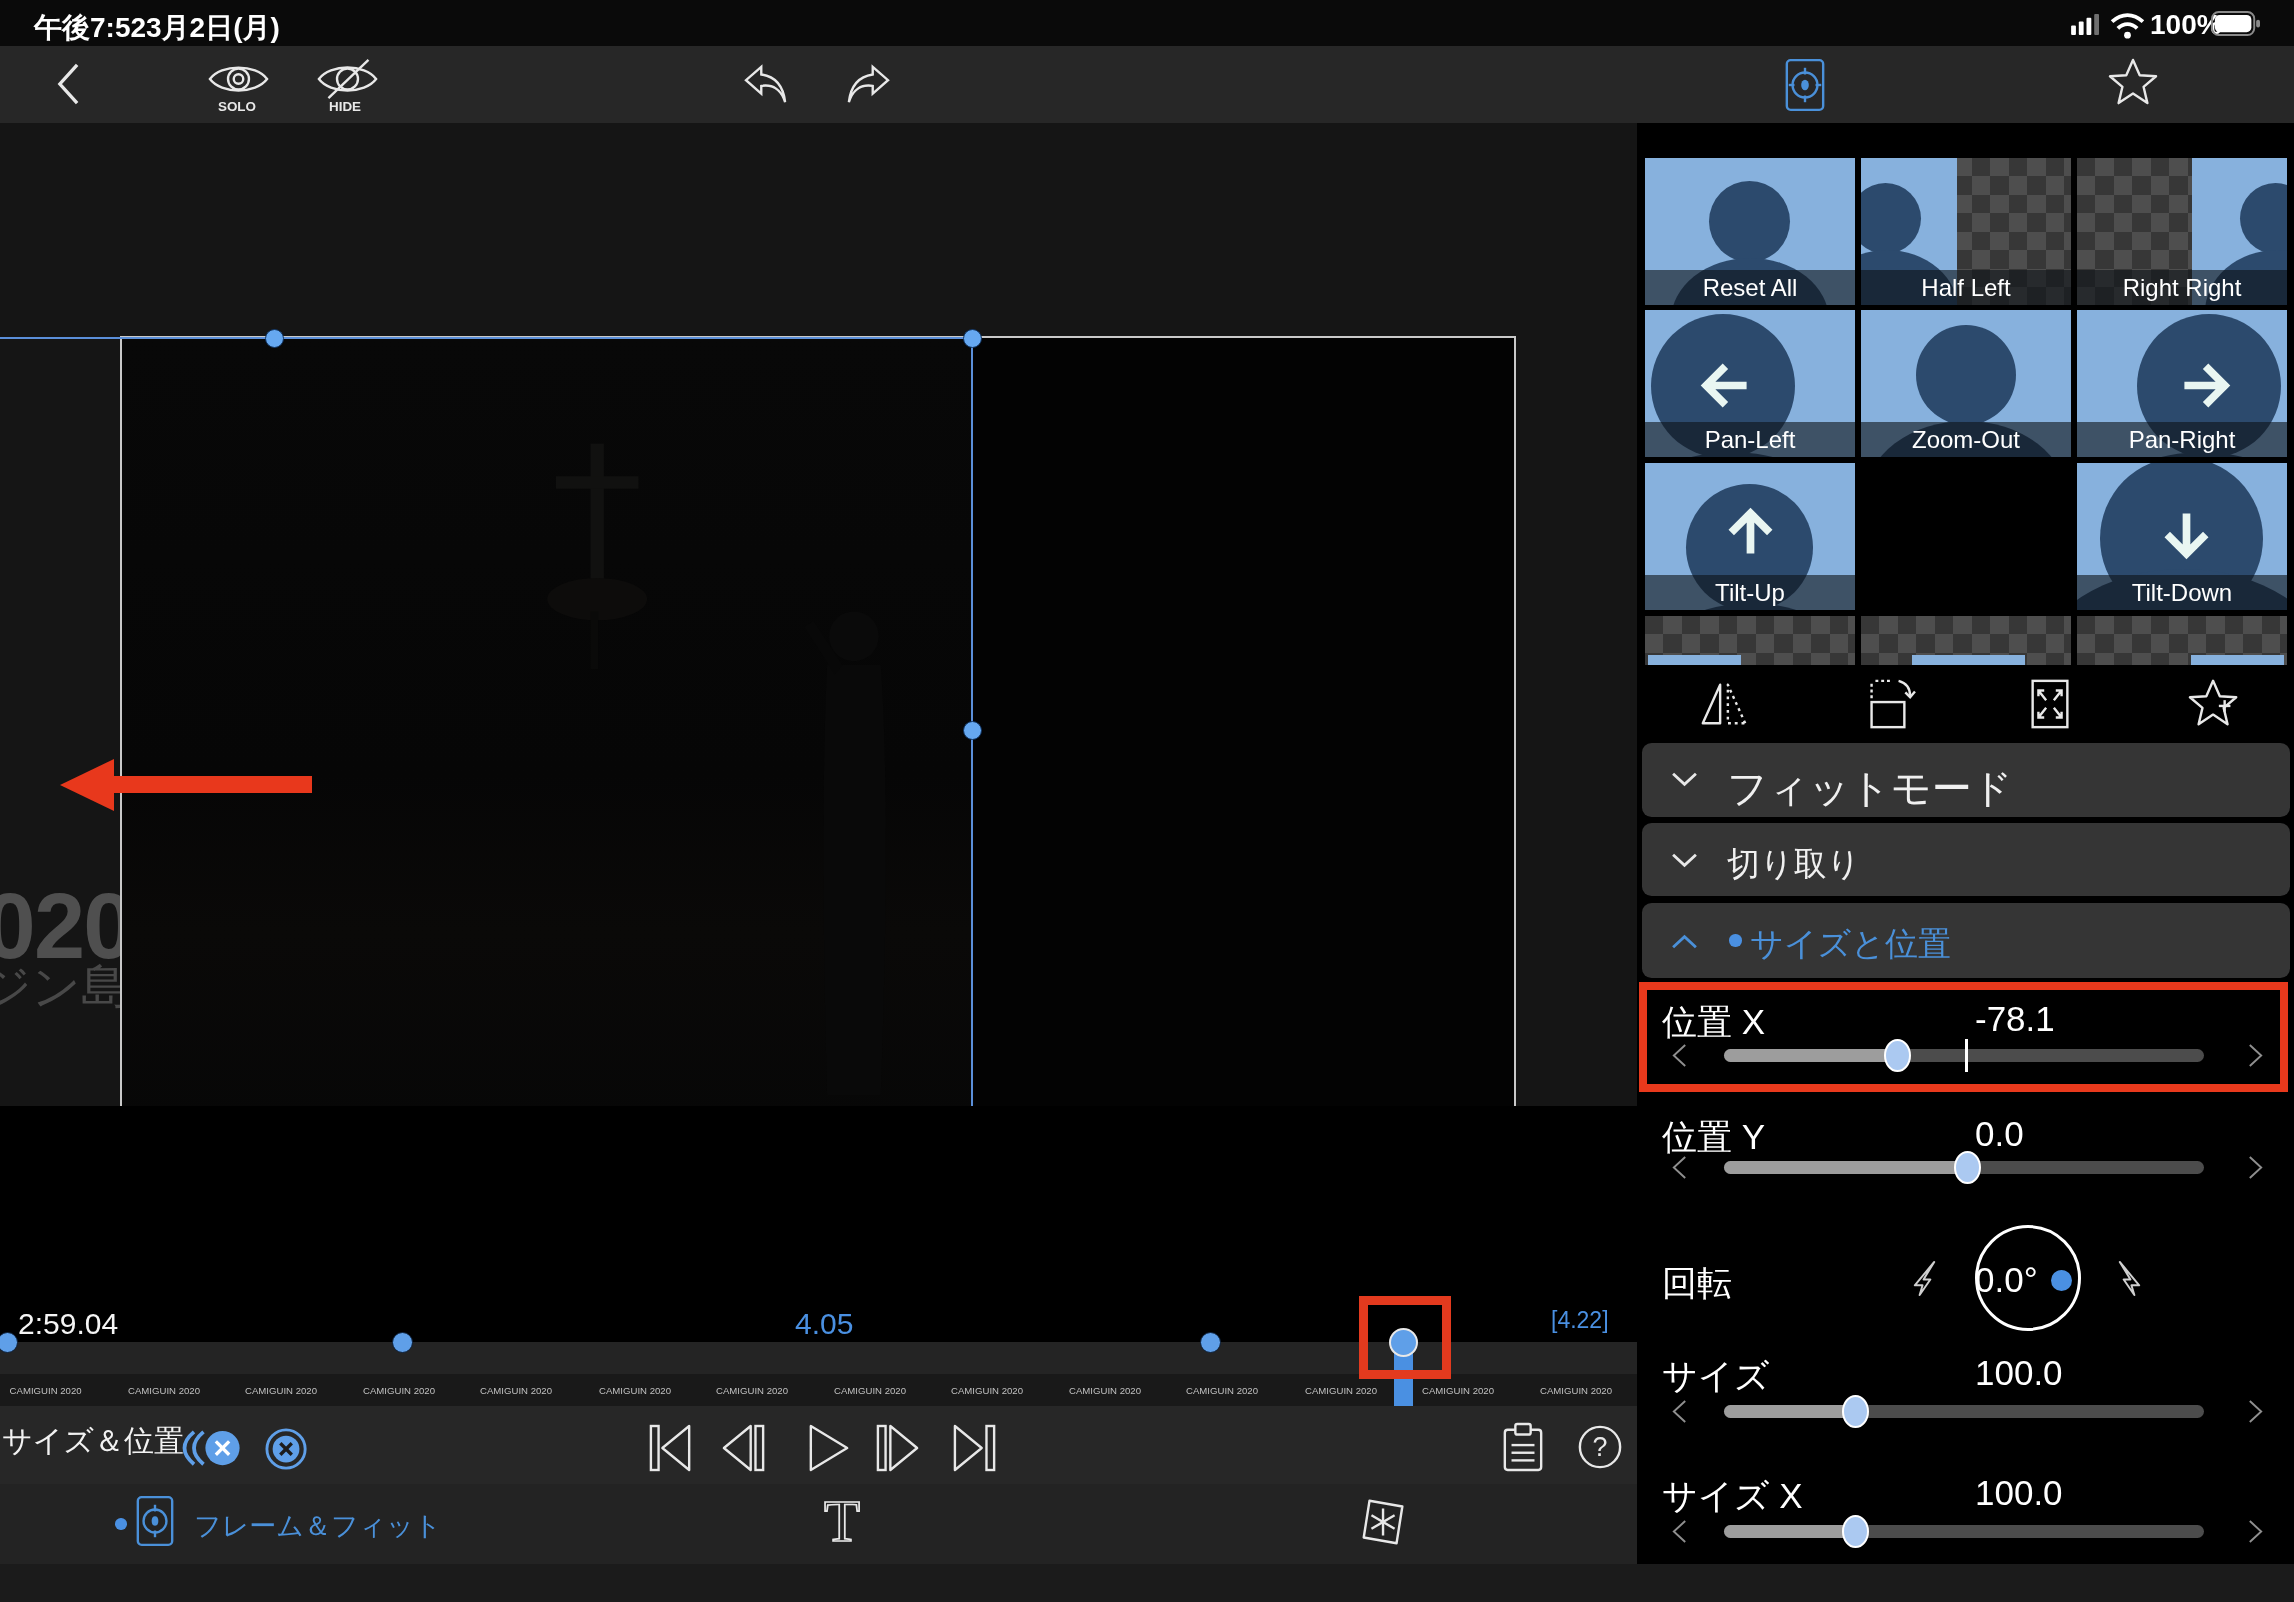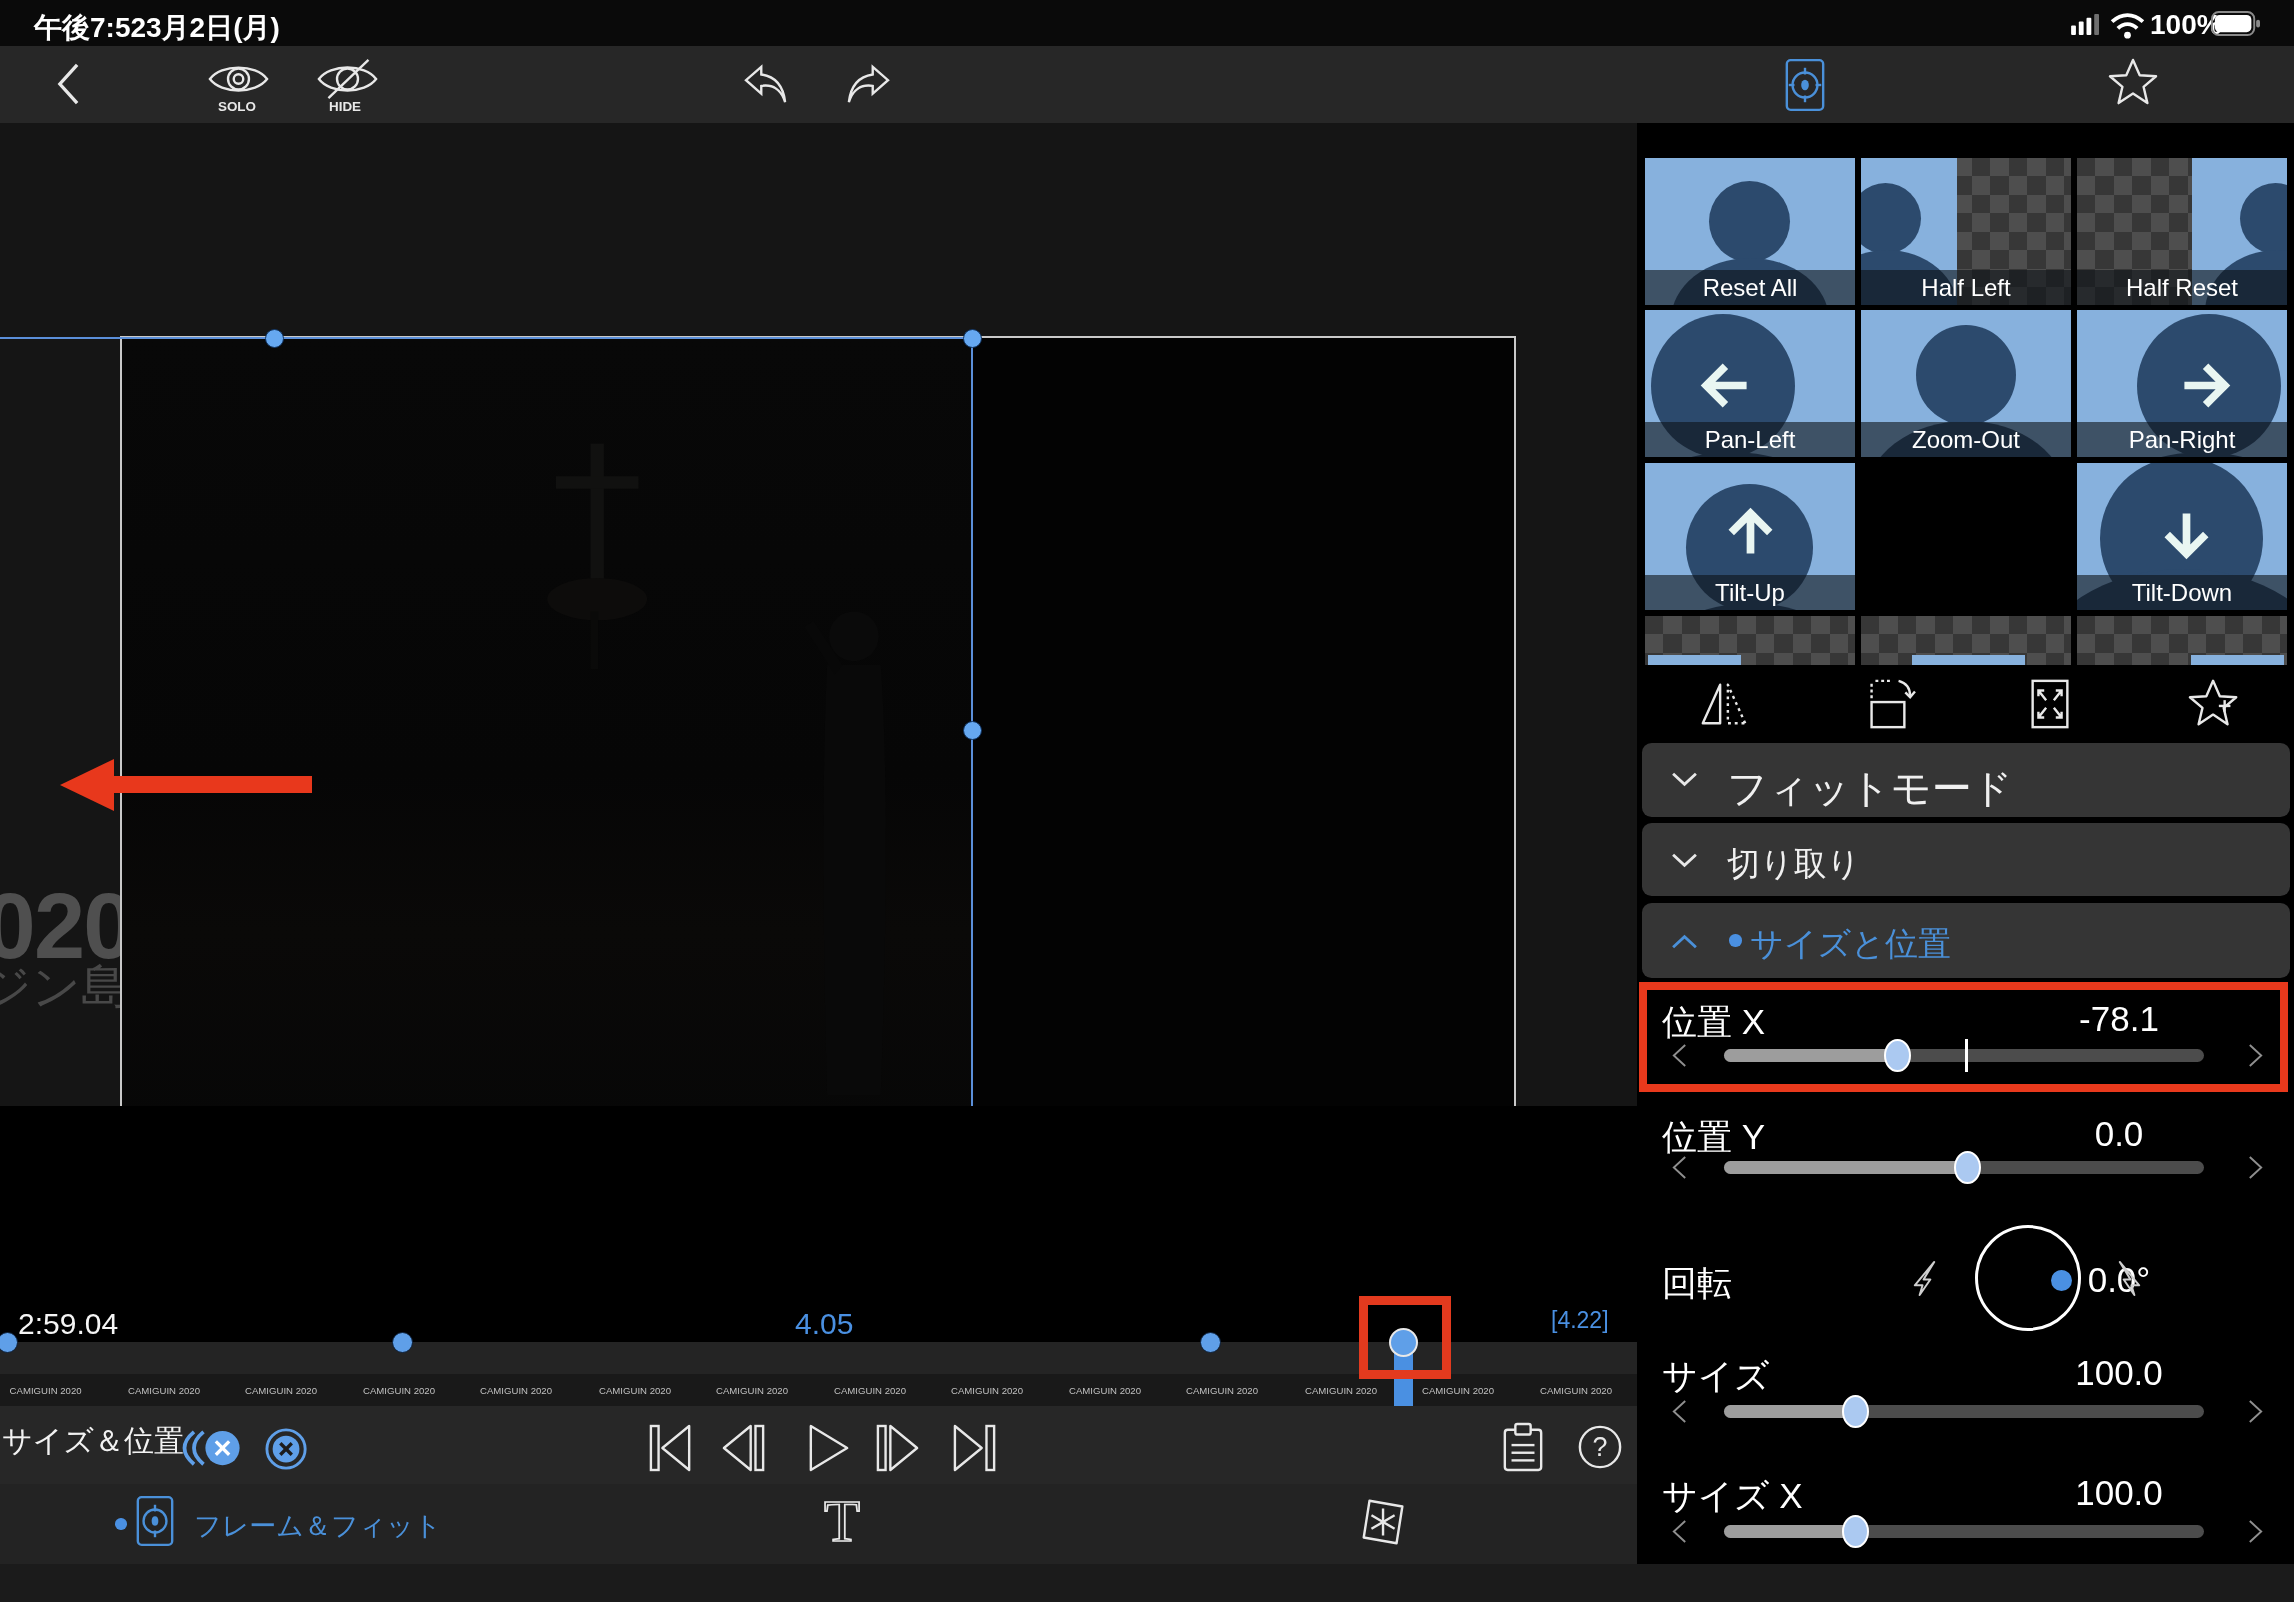--- a/index.html
+++ b/index.html
@@ -12,21 +12,21 @@
 .bod{position:absolute;background:#2c4a6d;border-radius:50%}
 .tlabel{position:absolute;left:0;right:0;bottom:0;height:35px;background:rgba(14,18,24,.6);color:#fff;font-size:24px;text-align:center;line-height:35px}
 .checker{background-color:#373737;background-image:linear-gradient(45deg,#4e4e4e 25%,transparent 25%,transparent 75%,#4e4e4e 75%),linear-gradient(45deg,#4e4e4e 25%,transparent 25%,transparent 75%,#4e4e4e 75%);background-size:37px 37px;background-position:0 0,18px 18px}
 .secbar{position:absolute;left:1642px;width:648px;background:#353535;border-radius:9.6px}
 .slider{position:absolute;left:1670px;width:596px;height:33px}
 .track{position:absolute;left:54px;top:9.6px;width:480px;height:13.4px;border-radius:6.7px;background:#4c4c4c}
 .fill{position:absolute;left:0;top:0;height:13.4px;border-radius:6.7px;background:#9d9d9d}
 .tick{position:absolute;top:-9.6px;width:2.9px;height:33px;background:#fff}
 .thumb{position:absolute;top:-9.6px;width:27px;height:33px;border-radius:50%;background:#abc9f1;border:2.9px solid #fff;box-sizing:border-box}
 .vlabel{position:absolute;left:1662px;font-size:35px;color:#fff}
-.vval{position:absolute;left:1975px;width:288px;text-align:center;font-size:35px;color:#fff}
+.vval{position:absolute;left:1975px;width:288px;text-align:left;font-size:35px;color:#fff}
 .kdot{position:absolute;width:21px;height:21px;border-radius:50%;background:#5f9fe8;border:1.9px solid #0d1f38;box-sizing:border-box}
 </style>
 </head>
 <body>
 
 <div id="page">
 
   <div class="abs" style="left:0;top:0;width:2294px;height:46px;background:#0a0a0a"></div>
   <span class="txt" style="left:34px;top:8.6px;font-size:28px;font-weight:700;color:#fff">午後7:52</span>
   <span class="txt" style="left:146px;top:8.6px;font-size:28px;font-weight:700;color:#fff">3月2日(月)</span>
@@ -221,21 +221,21 @@
       <div class="head" style="left:-11.5px;top:25px;width:71px;height:71px"></div>
       <div class="bod" style="left:-46px;top:92px;width:144px;height:125px"></div>
     </div>
     <div class="tlabel">Half Left</div>
   </div>
   <div class="tile checker" style="left:2077px;top:158px">
     <div class="abs" style="left:115px;top:0;width:95px;height:147px;background:#87b1dd;overflow:hidden">
       <div class="head" style="left:48px;top:25px;width:71px;height:71px"></div>
       <div class="bod" style="left:13.4px;top:92px;width:144px;height:125px"></div>
     </div>
-    <div class="tlabel">Half Reset</div>
+    <div class="tlabel">Right Right</div>
   </div>
   <div class="tile" style="left:1645px;top:310px">
     <div class="head" style="left:5.8px;top:3.8px;width:144px;height:144px"></div>
     <div class="bod" style="left:-38px;top:142px;width:250px;height:183px"></div>
     <svg style="left:40px;top:37px" width="77" height="77" viewBox="0 0 80 80">
       <path d="M64 40 H24 M42 20 L22 40 L42 60" stroke="#e9f6f2" stroke-width="8" fill="none"></path>
     </svg>
     <div class="tlabel">Pan-Left</div>
   </div>
   <div class="tile" style="left:1861px;top:310px">

